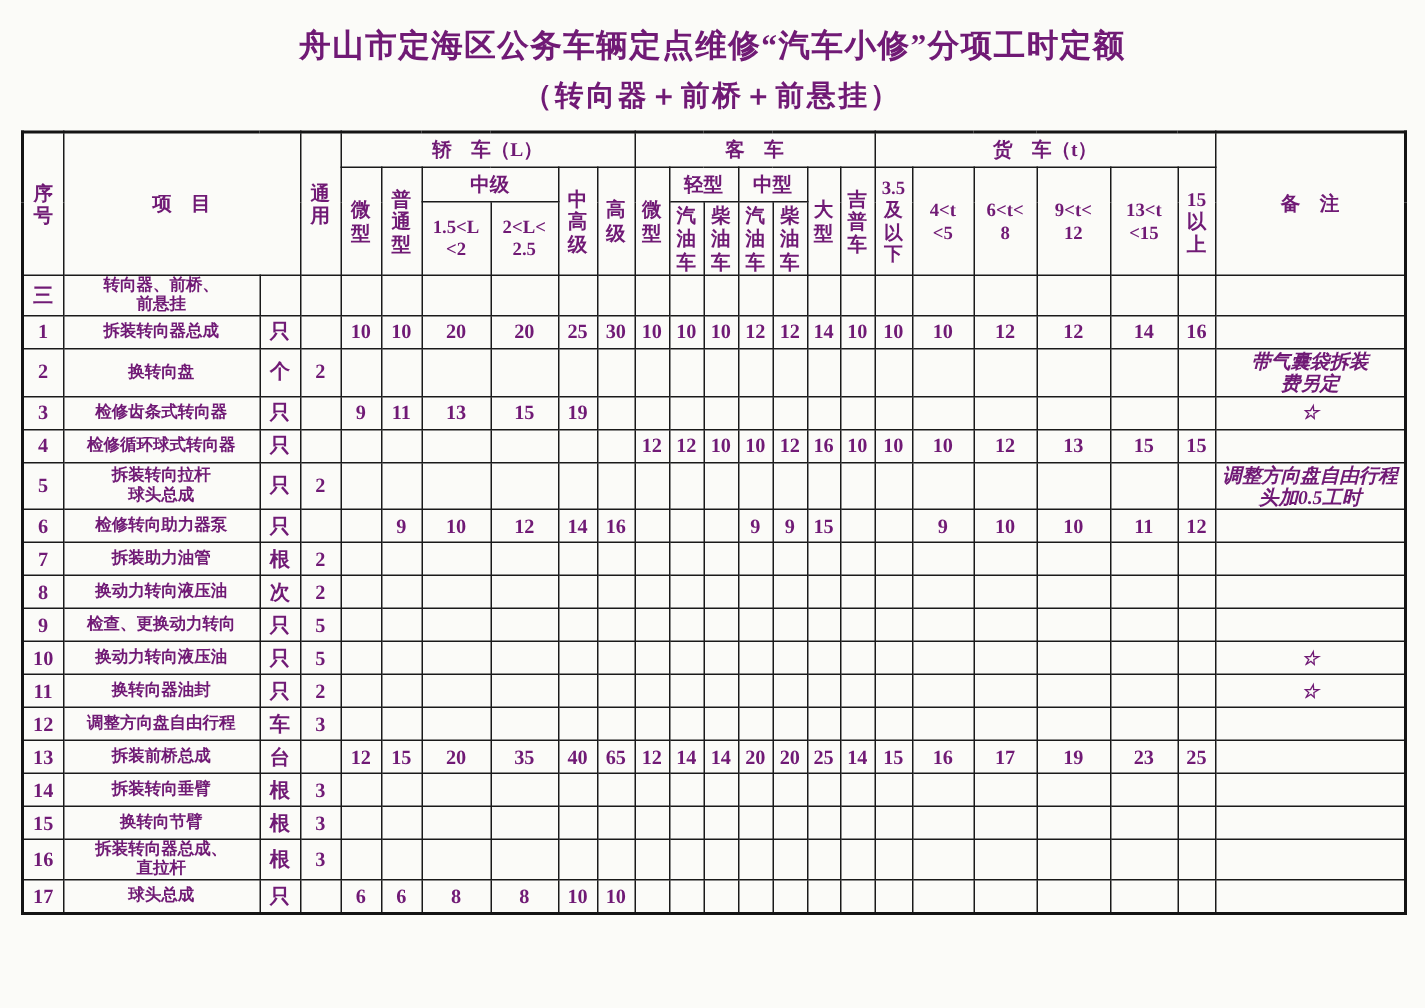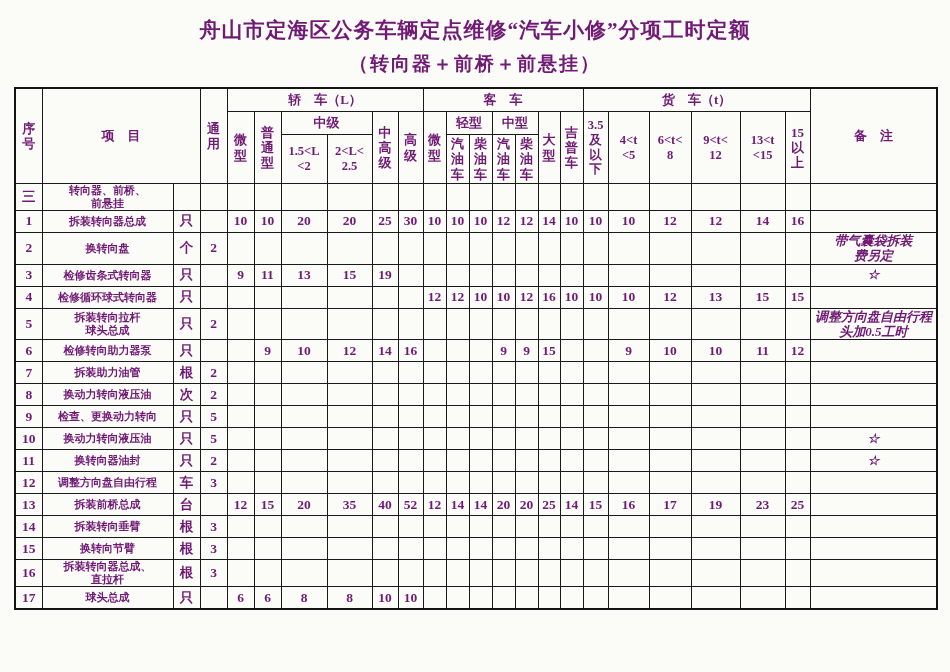--- a/index.html
+++ b/index.html
@@ -467,21 +467,21 @@
         <tr>
           <td class="c-no">13</td>
           <td class="c-item">拆装前桥总成</td>
           <td class="c-unit">台</td>
           <td class="c-common"></td>
           <td class="c-val">12</td>
           <td class="c-val">15</td>
           <td class="c-val">20</td>
           <td class="c-val">35</td>
           <td class="c-val">40</td>
-          <td class="c-val">52</td>
+          <td class="c-val">65</td>
           <td class="c-val">12</td>
           <td class="c-val">14</td>
           <td class="c-val">14</td>
           <td class="c-val">20</td>
           <td class="c-val">20</td>
           <td class="c-val">25</td>
           <td class="c-val">14</td>
           <td class="c-val">15</td>
           <td class="c-val">16</td>
           <td class="c-val">17</td>

